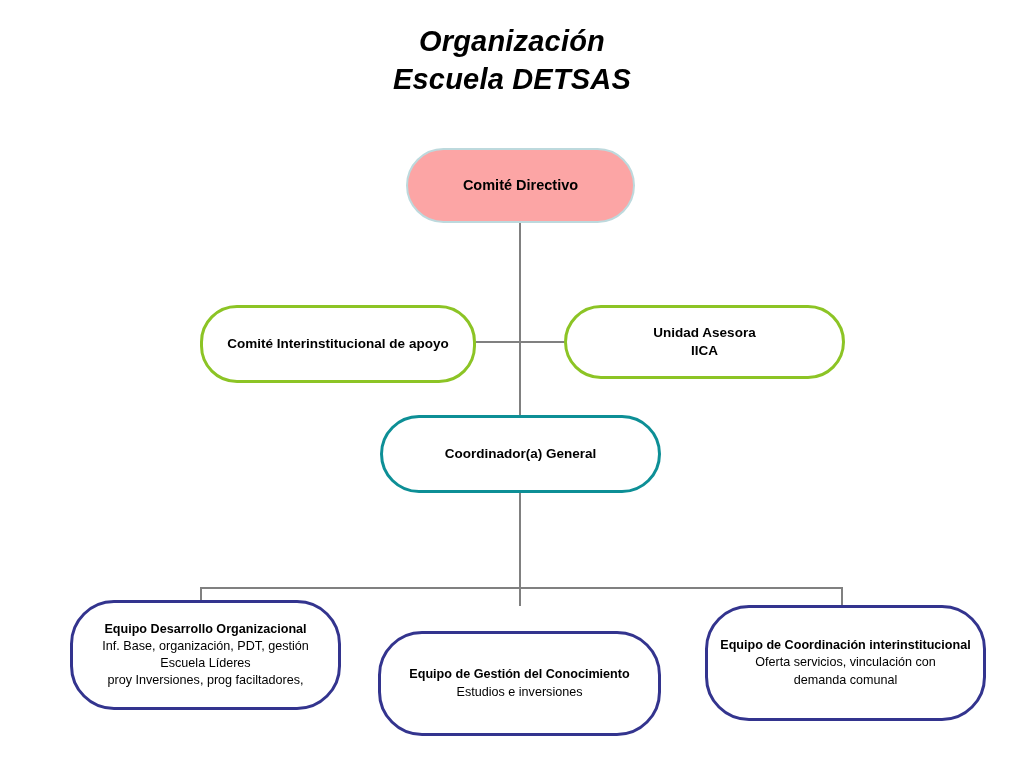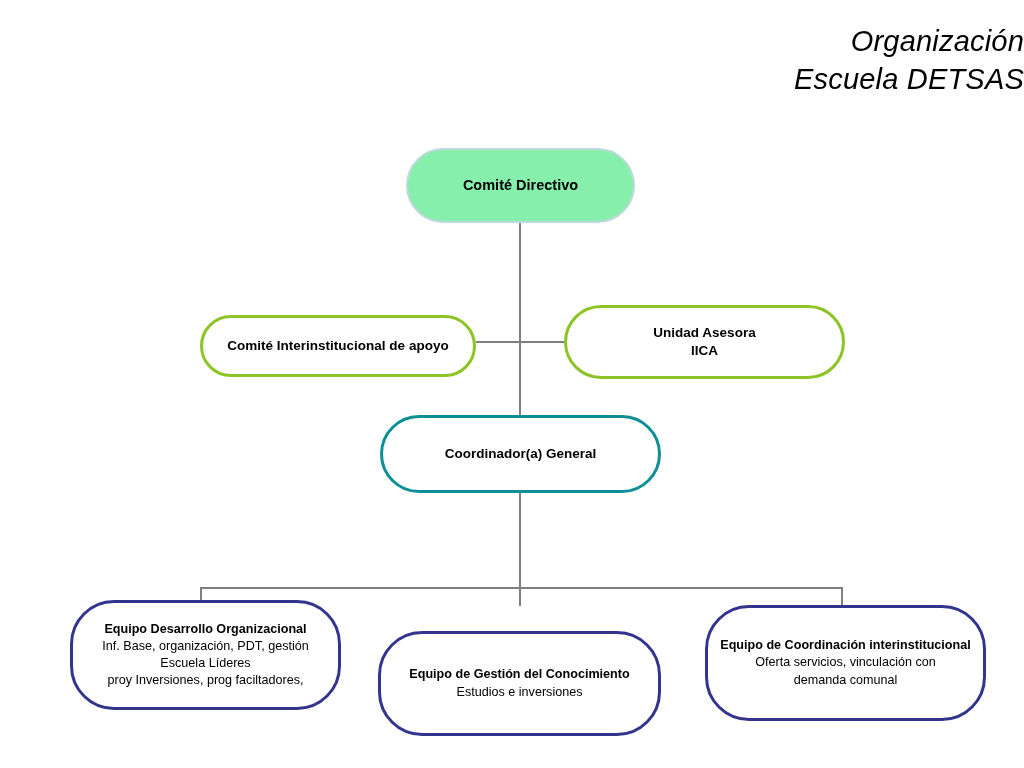--- a/index.html
+++ b/index.html
@@ -15,23 +15,23 @@
     font-family: "Liberation Sans", sans-serif;
     color: #000000;
   }
 
   
   #chart-title {
     position: absolute;
     left: 0;
     top: 22px;
     width: 1024px;
-    text-align: right;
+    text-align: center;
     font-size: 29px;
-    font-weight: normal;
+    font-weight: bold;
     font-style: italic;
     line-height: 1.32;
     letter-spacing: 0.2px;
     color: #000;
   }
   #chart-title .t-line { display: block; }
 
   
   #connectors {
     position: absolute;
@@ -70,30 +70,30 @@
 
   
   #node-comite-directivo {
     left: 406px;
     top: 148px;
     width: 229px;
     height: 75px;
     border-width: 2.5px;
     border-color: #bdd9dd;
     border-radius: 38px;
-    background: #86efac;
+    background: #fca5a5;
   }
   #node-comite-directivo .line-title { font-size: 14.5px; }
 
   
   #node-comite-interinstitucional {
     left: 200px;
-    top: 315px;
+    top: 305px;
     width: 276px;
-    height: 62px;
+    height: 78px;
     border-width: 3.5px;
     border-color: #8cc425;
     border-radius: 37px;
   }
   #node-unidad-asesora {
     left: 564px;
     top: 305px;
     width: 281px;
     height: 74px;
     border-width: 3.5px;

